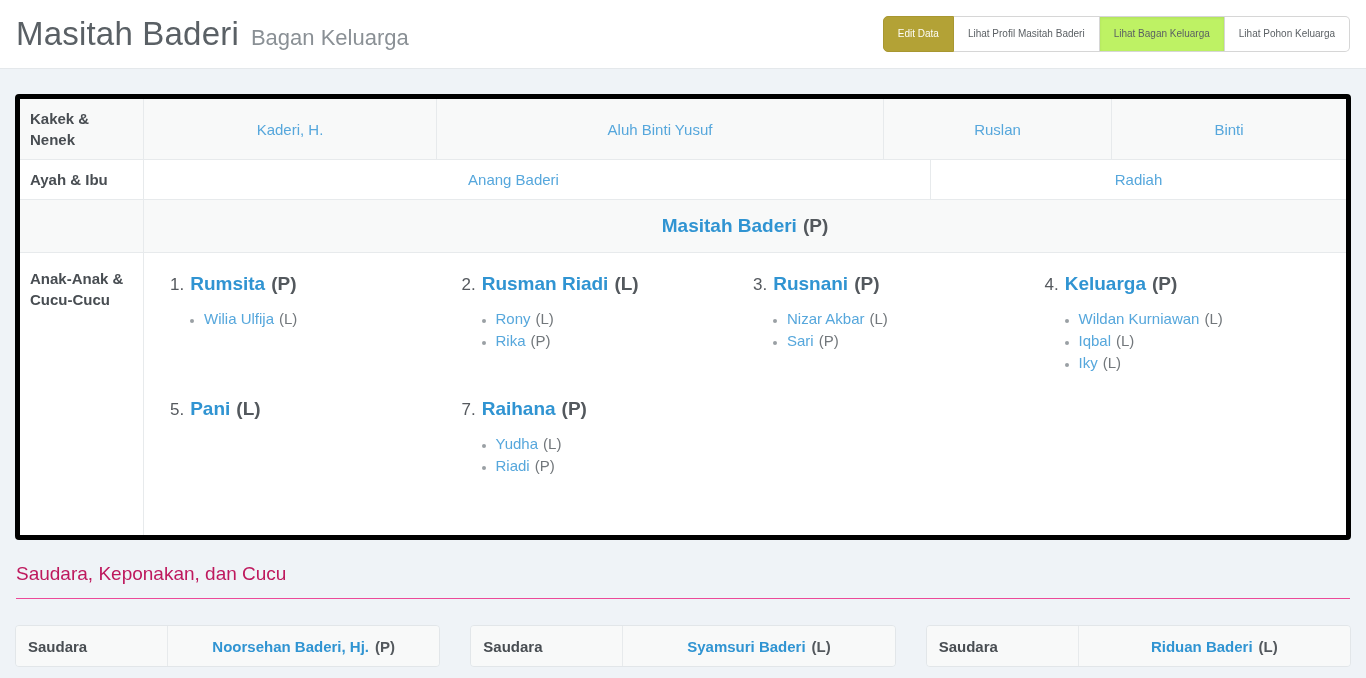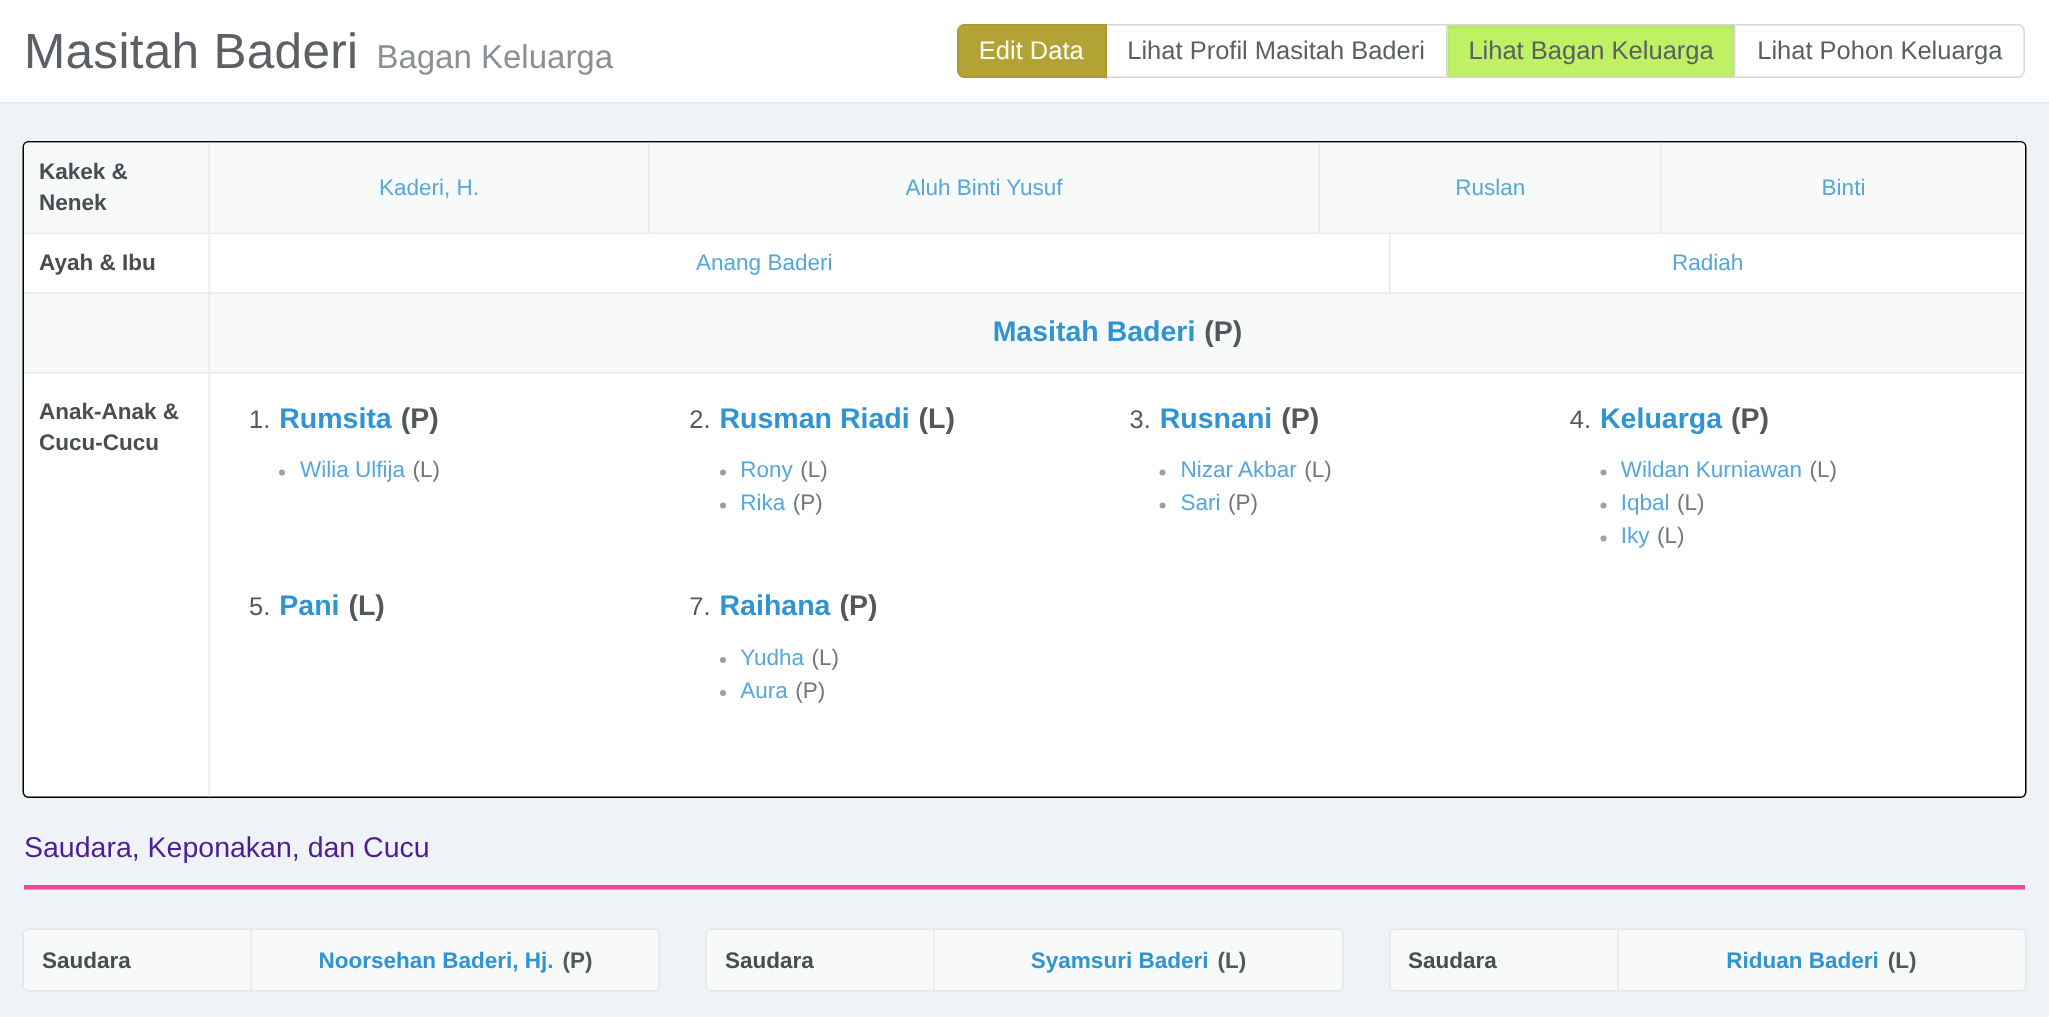--- a/index.html
+++ b/index.html
@@ -28,40 +28,40 @@
     color: #5a6065;
     letter-spacing: 0.2px;
   }
   .page-subtitle {
     font-size: 22px;
     font-weight: 400;
     color: #8a9095;
   }
   .btn-group { display: flex; }
   .btn {
-    font-size: 17px;
+    font-size: 10px;
     padding: 8px 14px;
     border: 1px solid #d6d6d6;
     background: #ffffff;
     color: #5a5f63;
     cursor: pointer;
     border-left-width: 0;
     white-space: nowrap;
     line-height: 18px;
   }
   .btn:first-child { border-left-width: 1px; border-radius: 5px 0 0 5px; }
   .btn:last-child { border-radius: 0 5px 5px 0; }
   .btn-gold { background: #b3a236; border-color: #a89731; color: #fdfdf6; }
   .btn-active { background: #bef264; box-shadow: inset 0 1px 3px rgba(0,0,0,.08); text-align: center; }
 
   
   .family-table {
     margin: 25px 15px 0 15px;
     background: #ffffff;
-    border: 1px solid #000000;
+    border: 5px solid #000000;
     border-radius: 4px;
     overflow: hidden;
   }
   .ft-row { display: grid; grid-template-columns: 123px 293px 447px 228px 1fr; }
   .ft-row + .ft-row { border-top: 1px solid #e7eaec; }
   .ft-row.striped { background: #f8f9f9; }
   .ft-cell {
     padding: 9px 10px;
     font-size: 15px;
     display: flex;
@@ -103,23 +103,23 @@
   .child-name { color: #3094d2; font-weight: bold; }
   .gc-list { list-style: disc; margin: 10px 0 0 34px; }
   .gc-list li { font-size: 15px; line-height: 22px; color: #9aa0a4; }
   .gc-list li::marker { color: #9aa0a4; font-size: 12px; }
 
   
   .section-heading {
     margin: 23px 16px 0 16px;
     font-size: 19px;
     font-weight: 400;
-    color: #4c1d95;
+    color: #be185d;
     padding-bottom: 13px;
-    border-bottom: 3px solid #ec4899;
+    border-bottom: 1px solid #ec4899;
   }
   .sibling-tables {
     display: flex;
     gap: 30px;
     margin: 26px 15px 0 15px;
   }
   .sib-table {
     flex: 1;
     background: #ffffff;
     border: 1px solid #e2e6e9;
@@ -252,21 +252,21 @@
           </div>
         </div>
 
 
         <div class="child-block">
           <div class="child-header">
             <span class="child-num">7.</span><a class="child-name">Raihana</a><span class="gender-bold">(P)</span>
           </div>
           <ul class="gc-list">
             <li><a class="link-light">Yudha</a><span class="gender-plain">(L)</span></li>
-            <li><a class="link-light">Aura</a><span class="gender-plain">(P)</span></li>
+            <li><a class="link-light">Riadi</a><span class="gender-plain">(P)</span></li>
           </ul>
         </div>
 
       </div>
     </div>
   </div>
 </div>
 
 <h2 class="section-heading">Saudara, Keponakan, dan Cucu</h2>
 

